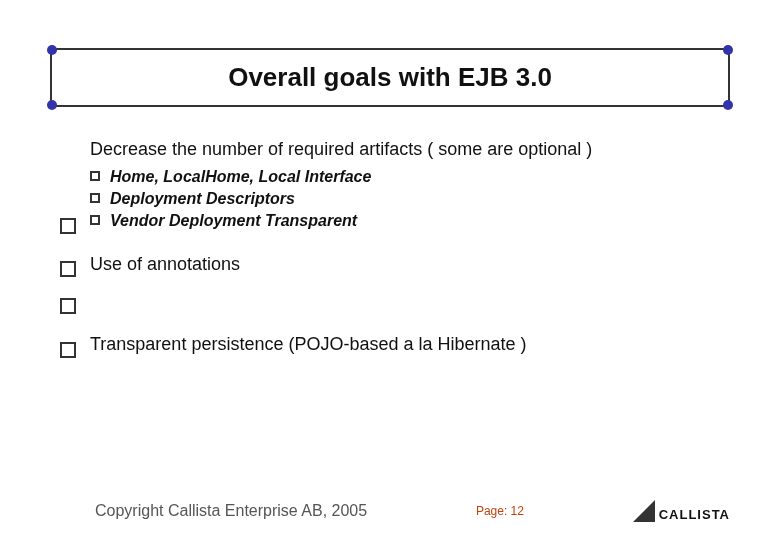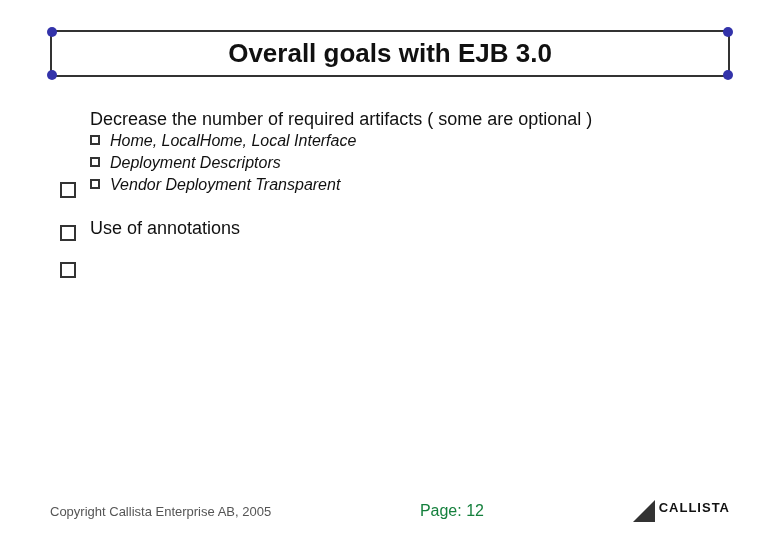--- a/index.html
+++ b/index.html
@@ -20,24 +20,25 @@
     .slide {
       width: 780px;
       height: 540px;
       background: #ffffff;
       padding: 30px 50px;
       position: relative;
     }
 
     .title-box {
       border: 2px solid #333333;
-      padding: 6px 20px;
+      padding: 12px 20px;
       text-align: center;
       margin-bottom: 30px;
       position: relative;
+      margin-top: 18px;
     }
 
     
     .title-box::before,
     .title-box::after {
       content: '';
       position: absolute;
       width: 10px;
       height: 10px;
       background: #3333aa;
@@ -95,22 +96,24 @@
     }
 
     .bullet-text {
       font-size: 18px;
       color: #111111;
       font-family: Arial, sans-serif;
       line-height: 1.4;
     }
 
     .sub-list {
+      margin-top: 6px;
       margin-left: 0px;
       list-style: none;
+      font-weight: bold;
     }
 
     .sub-list li {
       display: flex;
       align-items: flex-start;
       margin-bottom: 4px;
       font-size: 16px;
       font-style: italic;
       color: #111111;
     }
@@ -128,33 +131,34 @@
       position: absolute;
       bottom: 18px;
       left: 50px;
       right: 50px;
       display: flex;
       justify-content: space-between;
       align-items: center;
     }
 
     .footer-copyright {
-      font-size: 13px;
+      font-size: 16px;
       color: #555555;
+      margin-left: 45px;
     }
 
     .footer-page {
-      font-size: 16px;
-      color: #15803d;
+      font-size: 12px;
+      color: #c2410c;
       text-align: center;
     }
 
     .footer-logo {
       display: flex;
-      align-items: flex-start;
+      align-items: flex-end;
     }
 
     
     .logo-triangle {
       width: 0;
       height: 0;
       border-left: 22px solid transparent;
       border-bottom: 22px solid #333333;
       margin-right: 4px;
       position: relative;
@@ -204,20 +208,24 @@
 
     <div class="bullet-item">
       <div class="bullet-square"></div>
       <span class="bullet-text">Use of annotations</span>
     </div>
 
     <div class="bullet-item">
       <div class="bullet-square"></div>
     </div>
 
+    <div class="bullet-item">
+      <div class="bullet-square"></div>
+      <span class="bullet-text">Transparent persistence (POJO-based a la Hibernate )</span>
+    </div>
 
   </div>
 
   <div class="footer">
     <span class="footer-copyright">Copyright Callista Enterprise AB, 2005</span>
     <span class="footer-page">Page: 12</span>
     <div class="footer-logo">
       <div class="logo-triangle"></div>
       <span class="logo-text">CALLISTA</span>
     </div>

